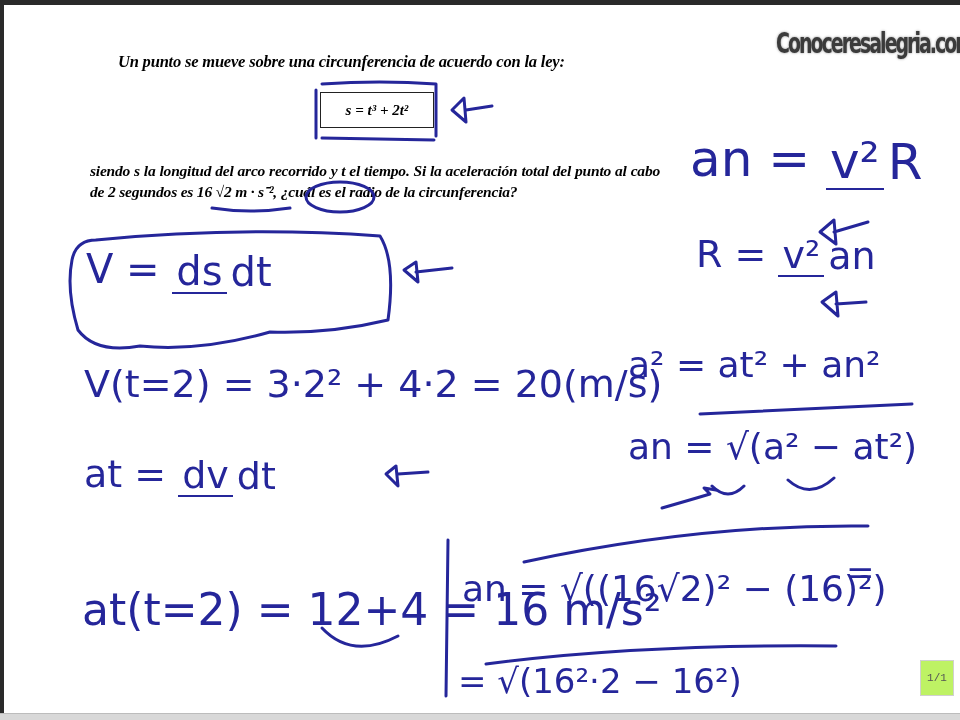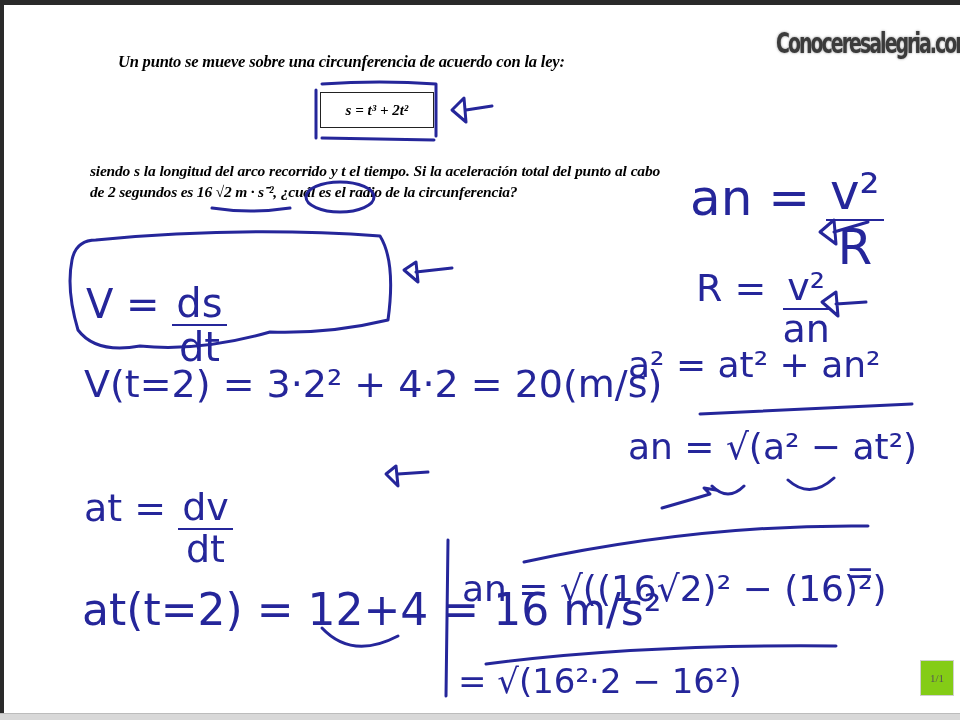--- a/index.html
+++ b/index.html
@@ -11,23 +11,23 @@
   .problem-intro { left:118px; top:52px; font-size:16.5px; letter-spacing:-0.2px; }
   .formula-box { left:320px; top:92px; width:112px; height:34px; border:1.5px solid #222; font-size:15px;
                  display:flex; align-items:center; justify-content:center; }
   .problem-body { left:90px; top:160px; width:570px; font-size:15.5px; line-height:21px; letter-spacing:-0.2px; text-align:justify; }
   .watermark { position:absolute; left:776px; top:26px; font-family:"DejaVu Sans", sans-serif; font-weight:bold;
                font-size:19px; color:#3b3b3b; letter-spacing:-2px; transform:scaleY(1.5); transform-origin:left top;
                text-shadow:0 0 2px #888, 0 0 1px #fff; }
   .ink { position:absolute; font-family:"DejaVu Sans", sans-serif; color:#25269a; white-space:nowrap; }
   svg.overlay { position:absolute; left:0; top:0; width:960px; height:720px; pointer-events:none; }
   .page-indicator { position:absolute; left:920px; top:660px; width:32px; height:34px; border:1px solid #d0d0d0;
-                    background:#84cc16; font-family:Liberation Serif, serif; font-size:11px; color:#555;
+                    background:#bef264; font-family:Liberation Mono, monospace; font-size:11px; color:#555;
                     display:flex; align-items:center; justify-content:center; }
-  .frac { display:inline-flex; flex-direction:column; align-items:center; vertical-align:middle;margin-top:36px; }
+  .frac { display:inline-flex; flex-direction:row; align-items:center; vertical-align:middle; }
   .frac .num { border-bottom:2px solid #25269a; padding:0 4px; line-height:1.05; }
   .frac .den { line-height:1.05; padding:0 4px; }
 </style>
 </head>
 <body>
 
 <div class="frame"></div>
 
 <div class="printed problem-intro">Un punto se mueve sobre una circunferencia de acuerdo con la ley:</div>
 <div class="printed formula-box">s = t³ + 2t²</div>

